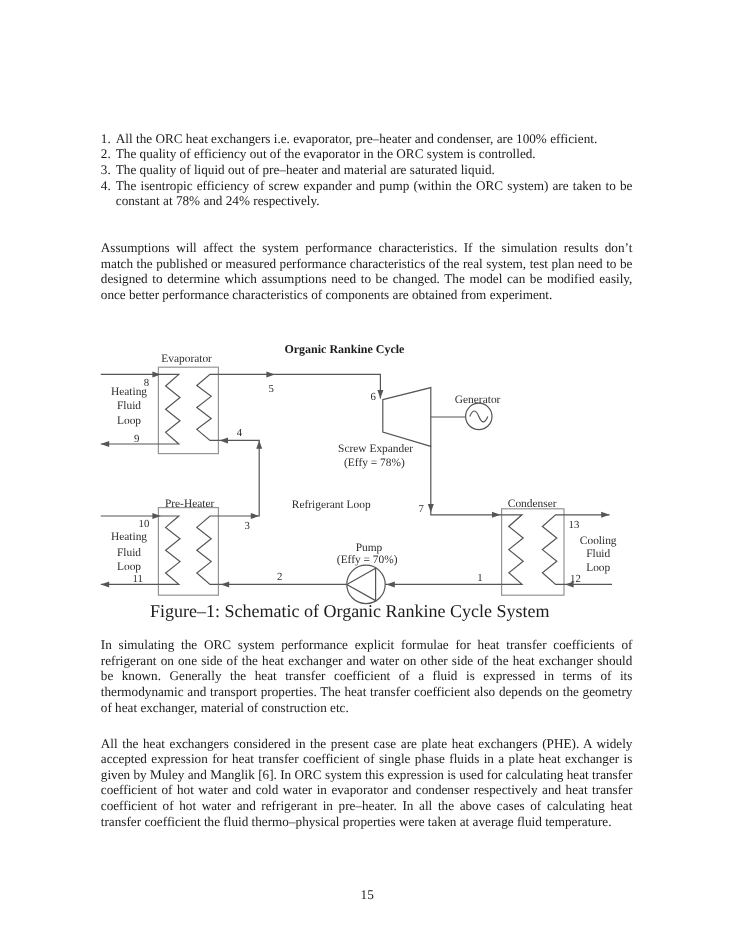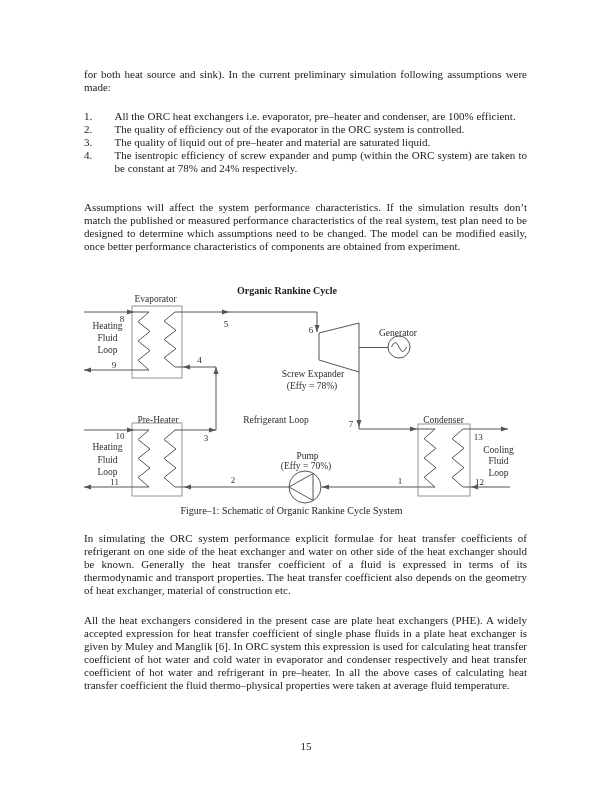--- a/index.html
+++ b/index.html
@@ -5,38 +5,37 @@
   html,body{margin:0;padding:0;background:#e8e8e8;}
   .sheet{
     position:relative;width:612px;height:792px;background:#ffffff;
     margin:0 auto;overflow:hidden;
     font-family:"Liberation Serif", serif;color:#1b1b1b;
   }
   .tb{position:absolute;left:84px;width:443px;font-size:11px;line-height:13px;text-align:justify;}
   .list{position:absolute;left:84px;width:443px;font-size:11px;line-height:13px;}
   .li{display:flex;}
   .li .num{flex:0 0 12.5px;}
-  .li .txt{flex:1;text-align:justify;margin-left:18px;}
-  .caption{position:absolute;left:70px;width:443px;font-size:10px;line-height:13px;text-align:center;}
+  .li .txt{flex:1;text-align:justify;}
+  .caption{position:absolute;left:70px;width:443px;font-size:15px;line-height:13px;text-align:center;}
   .pagenum{position:absolute;left:0;top:740px;width:612px;text-align:center;font-size:11px;line-height:13px;}
   svg{position:absolute;left:80px;top:283px;}
   .ln{stroke:#555;stroke-width:1;fill:none;}
   .bx{stroke:#949494;stroke-width:1;fill:none;}
   .zz{stroke:#555;stroke-width:1;fill:none;}
   .arr{fill:#555;stroke:none;}
   .lb{font-family:"Liberation Serif",serif;font-size:9.5px;fill:#2e2e2e;text-anchor:middle;}
   .nm{font-family:"Liberation Serif",serif;font-size:9px;fill:#2e2e2e;text-anchor:middle;}
   .ttl{font-family:"Liberation Serif",serif;font-size:10px;font-weight:bold;fill:#1b1b1b;text-anchor:middle;}
 </style>
 </head>
 <body>
 
 <div class="sheet">
 
-  <div class="tb" style="top:68px">for both heat source and sink). In the current preliminary simulation following assumptions were made:</div>
 
   <div class="list" style="top:110px">
     <div class="li">
       <span class="num">1.</span>
       <div class="txt">All the ORC heat exchangers i.e. evaporator, pre–heater and condenser, are 100% efficient.</div>
     </div>
     <div class="li">
       <span class="num">2.</span>
       <div class="txt">The quality of efficiency out of the evaporator in the ORC system is controlled.</div>
     </div>

